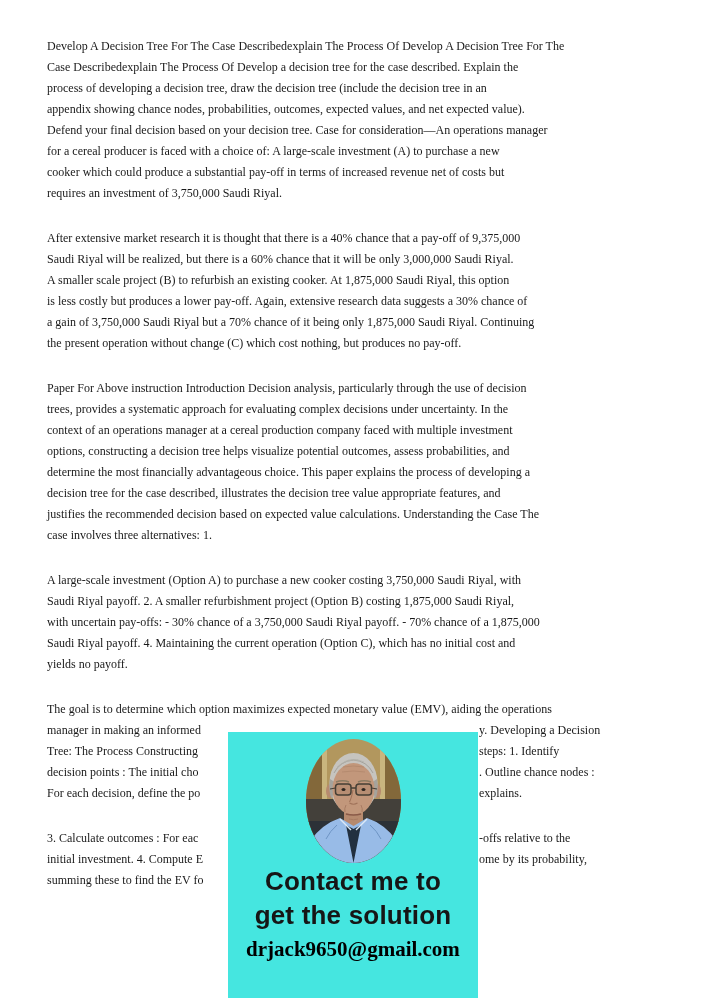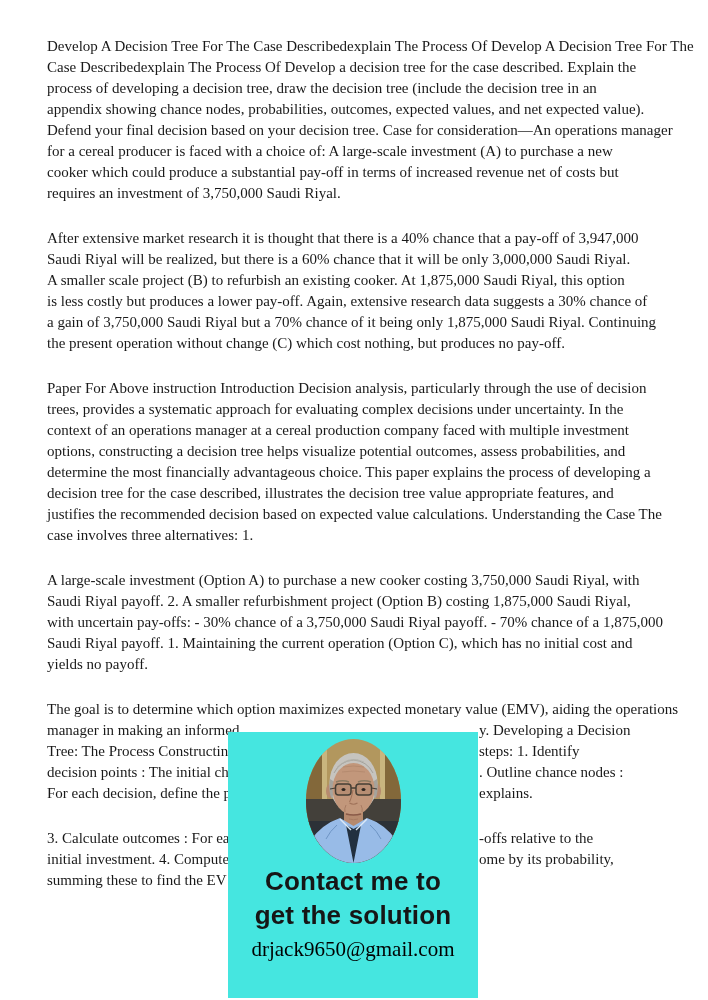--- a/index.html
+++ b/index.html
@@ -22,21 +22,21 @@
     left: 47px;
     width: 630px;
   }
   .para {
     margin: 0 0 24px 0;
   }
   .line {
     position: relative;
     height: 21px;
     line-height: 21px;
-    font-size: 15px;
+    font-size: 12px;
     white-space: nowrap;
     overflow: visible;
   }
   .frag-right {
     position: absolute;
     left: 432px; 
     top: 0;
     white-space: nowrap;
   }
   
@@ -61,63 +61,63 @@
     font-family: "Liberation Sans", "DejaVu Sans", sans-serif;
     font-weight: 700;
     font-size: 26px;
     line-height: 34px;
     color: #161616;
     letter-spacing: 0.2px;
   }
   .email {
     margin-top: 5px;
     font-family: "Liberation Serif", "DejaVu Serif", serif;
-    font-weight: 400;
+    font-weight: 700;
     font-size: 21px;
     line-height: 24px;
     color: #000000;
   }
 </style>
 </head>
 <body style="background: rgb(255, 255, 255); color: rgb(25, 25, 25);">
 
 <div class="doc">
     <div class="para">
       <div class="line">Develop A Decision Tree For The Case Describedexplain The Process Of Develop A Decision Tree For The</div>
       <div class="line">Case Describedexplain The Process Of Develop a decision tree for the case described. Explain the</div>
       <div class="line">process of developing a decision tree, draw the decision tree (include the decision tree in an</div>
       <div class="line">appendix showing chance nodes, probabilities, outcomes, expected values, and net expected value).</div>
       <div class="line">Defend your final decision based on your decision tree. Case for consideration—An operations manager</div>
       <div class="line">for a cereal producer is faced with a choice of: A large-scale investment (A) to purchase a new</div>
       <div class="line">cooker which could produce a substantial pay-off in terms of increased revenue net of costs but</div>
       <div class="line">requires an investment of 3,750,000 Saudi Riyal.</div>
     </div>
     <div class="para">
-      <div class="line">After extensive market research it is thought that there is a 40% chance that a pay-off of 3,947,000</div>
+      <div class="line">After extensive market research it is thought that there is a 40% chance that a pay-off of 9,375,000</div>
       <div class="line">Saudi Riyal will be realized, but there is a 60% chance that it will be only 3,000,000 Saudi Riyal.</div>
       <div class="line">A smaller scale project (B) to refurbish an existing cooker. At 1,875,000 Saudi Riyal, this option</div>
       <div class="line">is less costly but produces a lower pay-off. Again, extensive research data suggests a 30% chance of</div>
       <div class="line">a gain of 3,750,000 Saudi Riyal but a 70% chance of it being only 1,875,000 Saudi Riyal. Continuing</div>
       <div class="line">the present operation without change (C) which cost nothing, but produces no pay-off.</div>
     </div>
     <div class="para">
       <div class="line">Paper For Above instruction Introduction Decision analysis, particularly through the use of decision</div>
       <div class="line">trees, provides a systematic approach for evaluating complex decisions under uncertainty. In the</div>
       <div class="line">context of an operations manager at a cereal production company faced with multiple investment</div>
       <div class="line">options, constructing a decision tree helps visualize potential outcomes, assess probabilities, and</div>
       <div class="line">determine the most financially advantageous choice. This paper explains the process of developing a</div>
       <div class="line">decision tree for the case described, illustrates the decision tree value appropriate features, and</div>
       <div class="line">justifies the recommended decision based on expected value calculations. Understanding the Case The</div>
       <div class="line">case involves three alternatives: 1.</div>
     </div>
     <div class="para">
       <div class="line">A large-scale investment (Option A) to purchase a new cooker costing 3,750,000 Saudi Riyal, with</div>
       <div class="line">Saudi Riyal payoff. 2. A smaller refurbishment project (Option B) costing 1,875,000 Saudi Riyal,</div>
       <div class="line">with uncertain pay-offs: - 30% chance of a 3,750,000 Saudi Riyal payoff. - 70% chance of a 1,875,000</div>
-      <div class="line">Saudi Riyal payoff. 1. Maintaining the current operation (Option C), which has no initial cost and</div>
+      <div class="line">Saudi Riyal payoff. 4. Maintaining the current operation (Option C), which has no initial cost and</div>
       <div class="line">yields no payoff.</div>
     </div>
     <div class="para">
       <div class="line">The goal is to determine which option maximizes expected monetary value (EMV), aiding the operations</div>
       <div class="line"><span class="frag-left">manager in making an informed</span><span class="frag-right">y. Developing a Decision</span></div>
       <div class="line"><span class="frag-left">Tree: The Process Constructing</span><span class="frag-right">steps: 1. Identify</span></div>
       <div class="line"><span class="frag-left">decision points : The initial cho</span><span class="frag-right">. Outline chance nodes :</span></div>
       <div class="line"><span class="frag-left">For each decision, define the po</span><span class="frag-right">explains.</span></div>
     </div>
     <div class="para">

